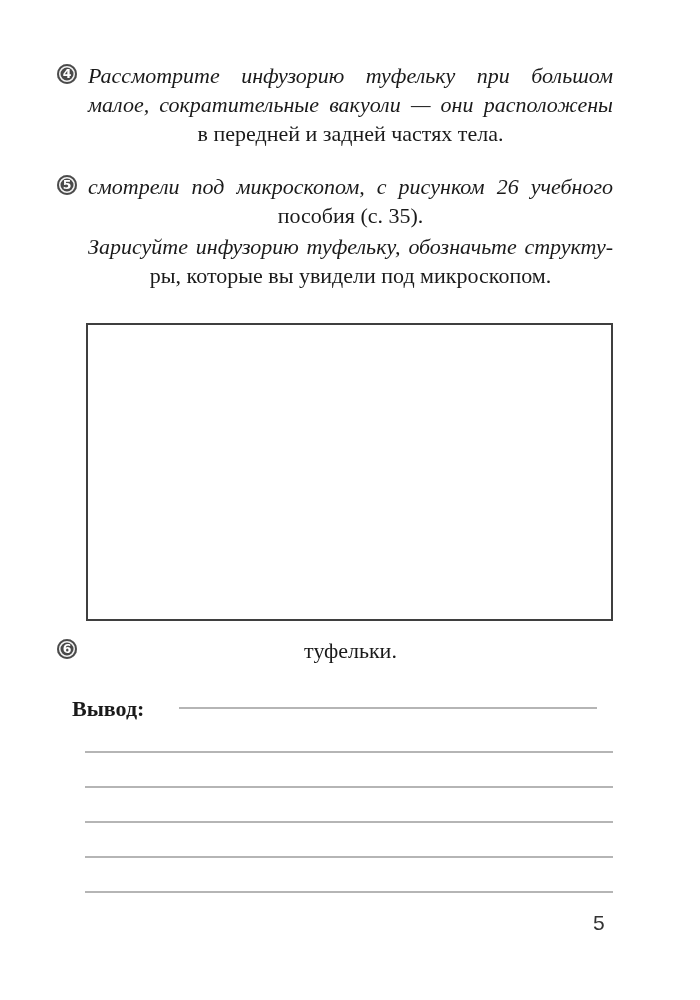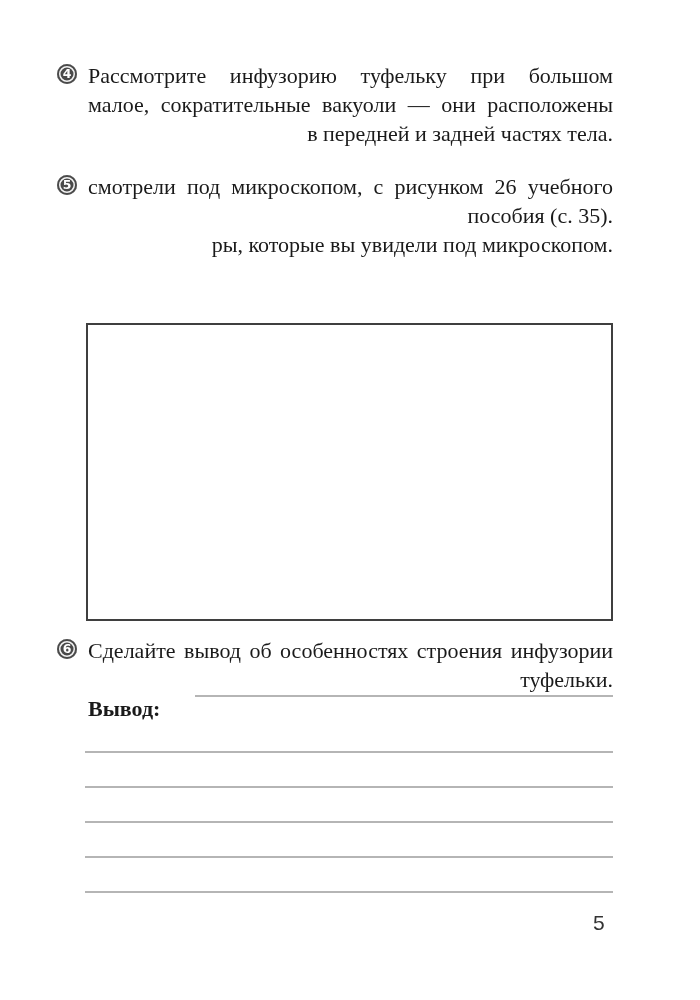--- a/index.html
+++ b/index.html
@@ -27,32 +27,32 @@
     font-family:"DejaVu Sans", sans-serif;
     font-size:12.5px;font-weight:bold;
     display:flex;align-items:center;justify-content:center;
     line-height:1;
   }
   .task-text{
     margin-left:31px;width:525px;
     font-size:22px;line-height:29px;
   }
   .task-text p{margin:0;}
-  .jl{text-align:justify;text-align-last:justify;}
-  .ll{text-align:right;font-family:Liberation Serif, serif;}
+  .jl{text-align:justify;text-align-last:justify;font-style:italic;}
+  .ll{text-align:center;font-family:Liberation Serif, serif;}
   .para2{margin-top:2px !important;}
   .drawing-box{
     position:absolute;left:86px;top:323px;
     width:523px;height:294px;
     border:2px solid var(--box-border-color);
     background:#ffffff;
   }
   .conclusion-row{
-    position:absolute;left:88px;top:695px;width:525px;
-    display:flex;align-items:flex-start;height:27px;gap:27px;
+    position:absolute;left:72px;top:695px;width:525px;
+    display:flex;align-items:center;height:27px;gap:27px;
   }
   .conclusion-label{
     font-size:22px;font-weight:bold;line-height:27px;
     white-space:nowrap;
   }
   .conclusion-line{
     flex:1;margin-left:8px;
     border-bottom:2px solid var(--rule-color);
     height:0;margin-bottom:2px;
   }
@@ -78,30 +78,30 @@
       <p class="jl">малое, сократительные вакуоли — они расположены</p>
       <p class="ll">в передней и задней частях тела.</p>
     </div>
   </section>
 
   <section class="task" style="top:172px">
     <span class="badge">5</span>
     <div class="task-text">
       <p class="jl">смотрели под микроскопом, с рисунком 26 учебного</p>
       <p class="ll">пособия (с. 35).</p>
+      <p class="jl para2">Зарисуйте инфузорию туфельку, обозначьте структу-</p>
       <p class="ll">ры, которые вы увидели под микроскопом.</p>
     </div>
   </section>
 
   <div class="drawing-box"></div>
 
   <section class="task" style="top:636px">
     <span class="badge">6</span>
     <div class="task-text">
-      <p class="jl">Сделайте вывод об особенностях строения инфузории</p>
       <p class="ll">туфельки.</p>
     </div>
   </section>
 
   <div class="conclusion-row">
     <span class="conclusion-label">Вывод:</span>
     <span class="conclusion-line"></span>
   </div>
 
   <div class="write-line" style="top:751px"></div>

